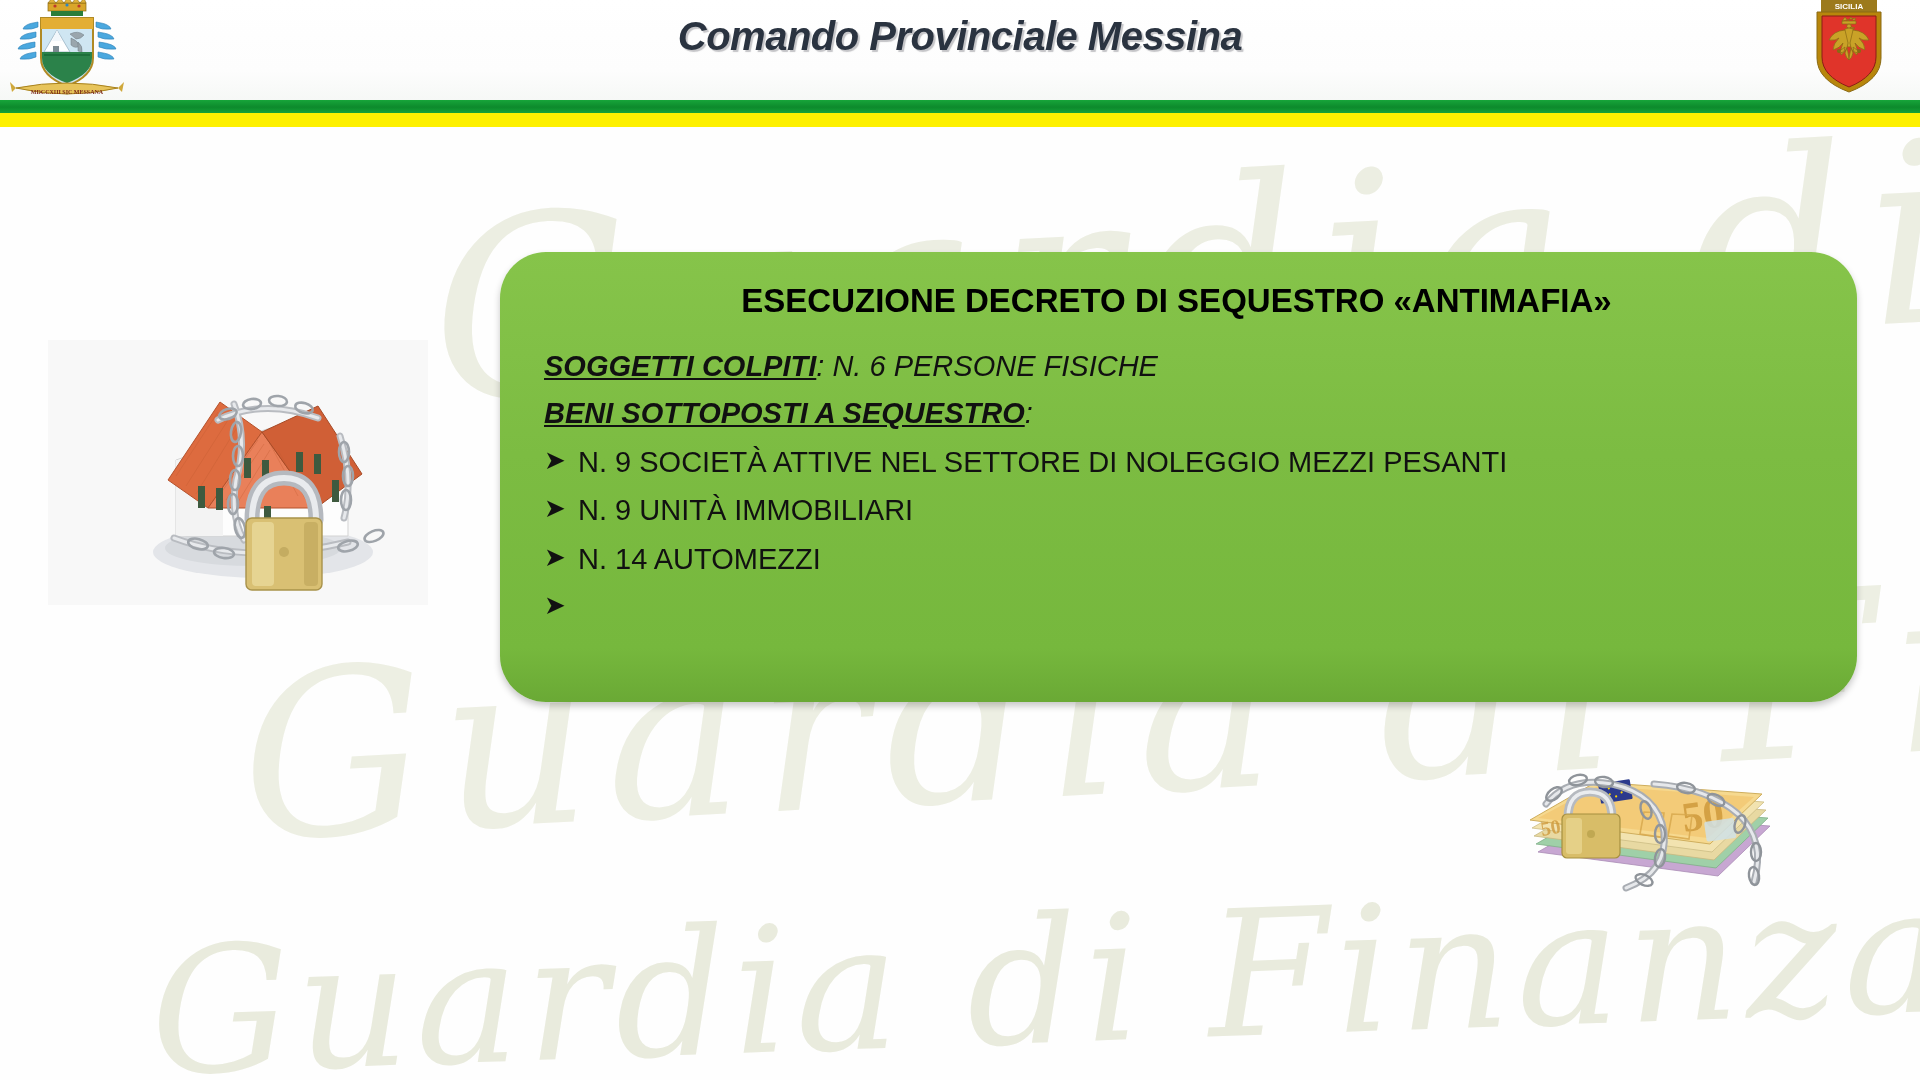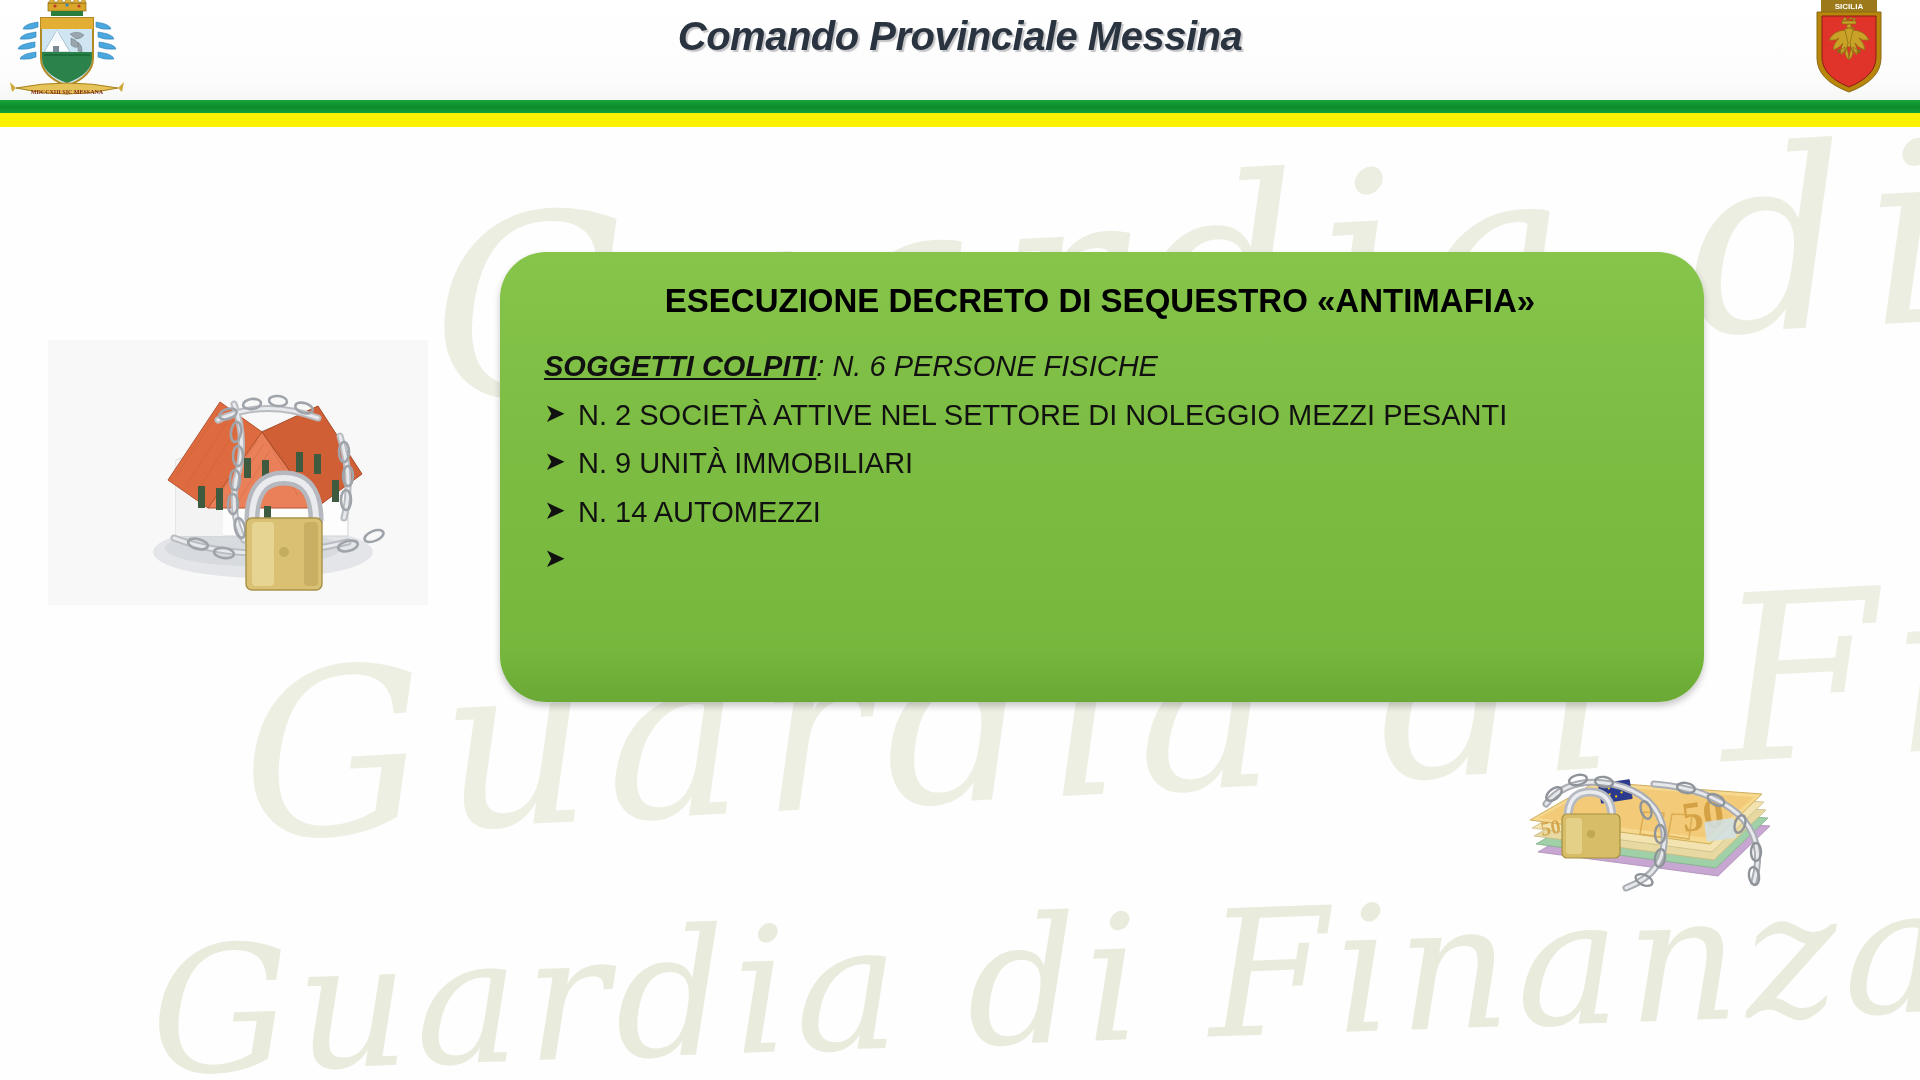--- a/index.html
+++ b/index.html
@@ -116,21 +116,21 @@
     left: 1797px; top: 0px;
     width: 104px; height: 76px;
     z-index: 7;
   }
 
   
   .green-box {
     position: absolute;
     left: 500px;
     top: 252px;
-    width: 1204px;
+    width: 1357px;
     height: 450px;
     background: linear-gradient(180deg,#86c44a 0%, #7cbc42 45%, #76b83d 88%, #6aa935 100%);
     border-radius: 46px;
     box-shadow: 0 4px 7px rgba(0,0,0,0.22);
     z-index: 3;
     box-sizing: border-box;
     padding: 22px 26px 20px 22px;
   }
   .gb-title {
     text-align: center;
@@ -453,25 +453,28 @@
     </svg>
   </div>
 
   <div class="green-box">
     <div class="gb-title">ESECUZIONE DECRETO DI SEQUESTRO «ANTIMAFIA»</div>
 
     <div class="gb-line">
       <span class="lbl">SOGGETTI COLPITI</span><span>: N. 6 PERSONE FISICHE</span>
     </div>
 
+    <div class="gb-line">
+      <span class="lbl">BENI SOTTOPOSTI A SEQUESTRO</span><span>:</span>
+    </div>
 
     <ul class="gb-bullets">
       <li class="gb-bullet">
         <span class="gb-arrow">➤</span>
-        <span class="gb-btext">N. 2 SOCIETÀ ATTIVE NEL SETTORE DI NOLEGGIO MEZZI PESANTI</span>
+        <span class="gb-btext">N. 9 SOCIETÀ ATTIVE NEL SETTORE DI NOLEGGIO MEZZI PESANTI</span>
       </li>
       <li class="gb-bullet">
         <span class="gb-arrow">➤</span>
         <span class="gb-btext">N. 9 UNITÀ IMMOBILIARI</span>
       </li>
       <li class="gb-bullet">
         <span class="gb-arrow">➤</span>
         <span class="gb-btext">N. 14 AUTOMEZZI</span>
       </li>
       <li class="gb-bullet">

